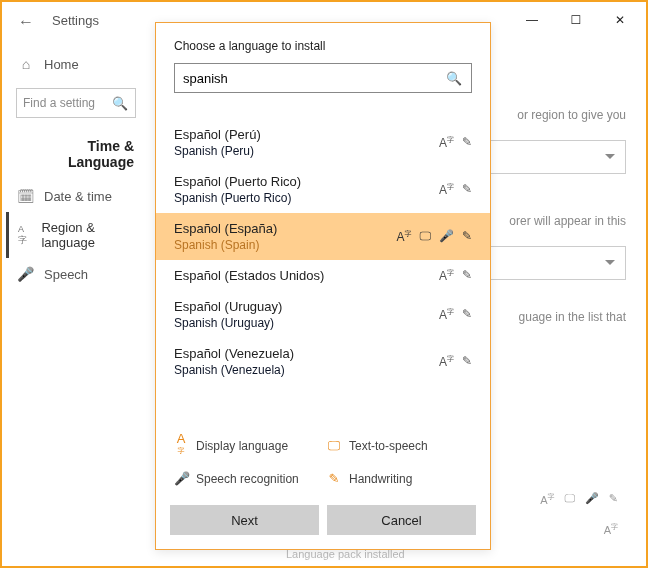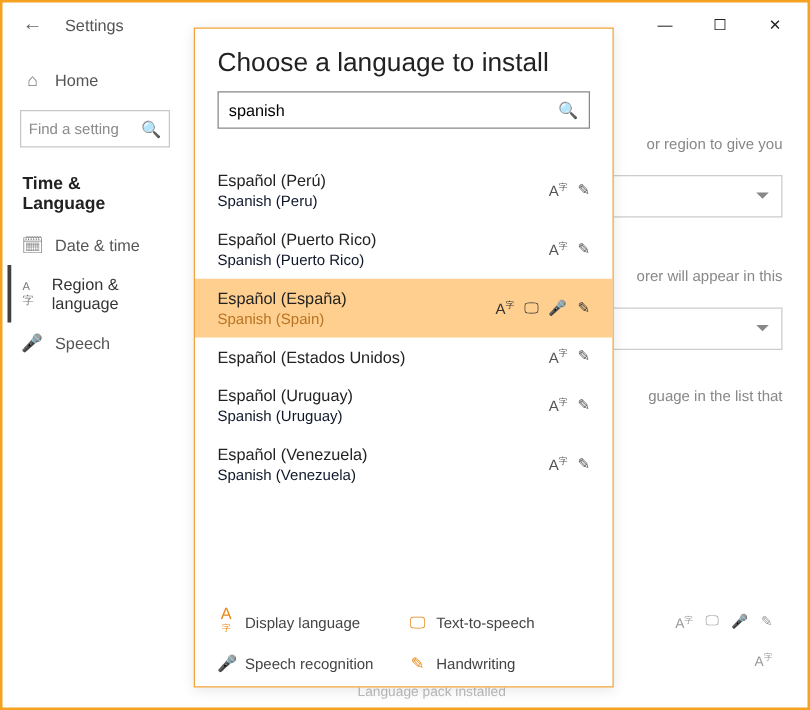--- a/index.html
+++ b/index.html
@@ -8,32 +8,32 @@
 .titlebar { display: flex; align-items: center; height: 36px; padding: 0 4px 0 10px; }
 .back-btn { width: 28px; height: 28px; display: flex; align-items: center; justify-content: center; color: #666; font-size: 16px; cursor: pointer; }
 .title { margin-left: 12px; color: #555; font-size: 13px; }
 .winctrls { margin-left: auto; display: flex; }
 .winctrls div { width: 44px; height: 30px; display: flex; align-items: center; justify-content: center; color: #222; font-size: 12px; cursor: pointer; }
 .body-area { display: flex; height: calc(100% - 36px); }
 .sidebar { width: 168px; padding: 10px 0 0 4px; color: #555; }
 .home-row, .nav-item { display: flex; align-items: center; gap: 10px; padding: 8px 12px; font-size: 13px; }
 .find-setting { margin: 8px 10px 14px 10px; border: 1px solid #c8c8c8; height: 30px; display: flex; align-items: center; padding: 0 6px; color: #8a8a8a; }
 .find-setting .ph { flex: 1; font-size: 12px; }
-.section-head { padding: 6px 12px 10px 12px; font-weight: 600; color: #222; font-size: 14px; }
+.section-head { padding: 6px 12px 10px 12px; font-weight: 600; color: #222; font-size: 14px; text-align: right; }
 .nav-item.active { border-left: 3px solid #404040; padding-left: 9px; color: #333; }
 .nav-icon { width: 16px; height: 16px; display: inline-flex; align-items: center; justify-content: center; color: #777; font-size: 14px; }
 .main { flex: 1; position: relative; padding: 10px 20px; color: #888; font-size: 12px; }
 .main .bg-line { margin: 18px 0; }
 .bg-combo { border: 1px solid #ccc; height: 34px; width: 300px; margin: 6px 0 20px 0; background: #fff; position: relative; }
 .bg-combo::after { content: ""; position: absolute; right: 10px; top: 13px; border: 5px solid transparent; border-top-color: #888; }
 .mini-icons { position: absolute; right: 28px; bottom: 60px; display: flex; gap: 10px; color: #999; font-size: 11px; }
 .mini-single { position: absolute; right: 28px; bottom: 30px; color: #999; font-size: 11px; }
 
 .dialog { position: absolute; left: 153px; top: 20px; width: 336px; height: 528px; border: 1px solid #f2a23a; background: #fff; box-shadow: 0 2px 10px rgba(0,0,0,0.1); display: flex; flex-direction: column; }
-.dlg-title { font-size: 21px; font-weight: 400; color: #222; padding: 16px 18px 10px 18px; }
+.dlg-title { font-size: 12px; font-weight: 400; color: #222; padding: 16px 18px 10px 18px; }
 .search-wrap { margin: 0 18px 6px 18px; border: 1px solid #888; height: 30px; display: flex; align-items: center; padding: 0 8px; }
 .search-wrap input { flex: 1; border: none; outline: none; font-size: 13px; }
 .search-wrap .sicon { color: #666; font-size: 13px; }
 .lang-list { flex: 1; overflow: hidden; margin-top: 20px; }
 .lang-item { padding: 8px 18px 8px 18px; display: flex; align-items: center; cursor: pointer; }
 .lang-item.selected { background: #ffcf8f; }
 .lang-text { flex: 1; }
 .lang-native { font-size: 13px; color: #222; }
 .lang-en { font-size: 12px; color: #0f172a; margin-top: 2px; }
 .lang-item.selected .lang-en { color: #b97423; }
@@ -181,14 +181,18 @@
         </div>
       <div>
           <span class="licon">🎤</span>
           <span>Speech recognition</span>
         </div>
       <div>
           <span class="licon">✎</span>
           <span>Handwriting</span>
         </div>
     </div>
+    <div class="dlg-buttons">
+      <button>Next</button>
+      <button>Cancel</button>
+    </div>
   </div>
 </div>
 
 </body></html>

